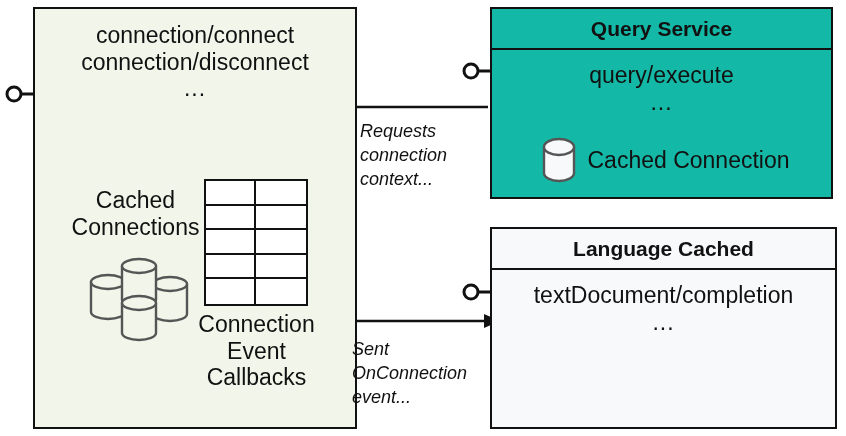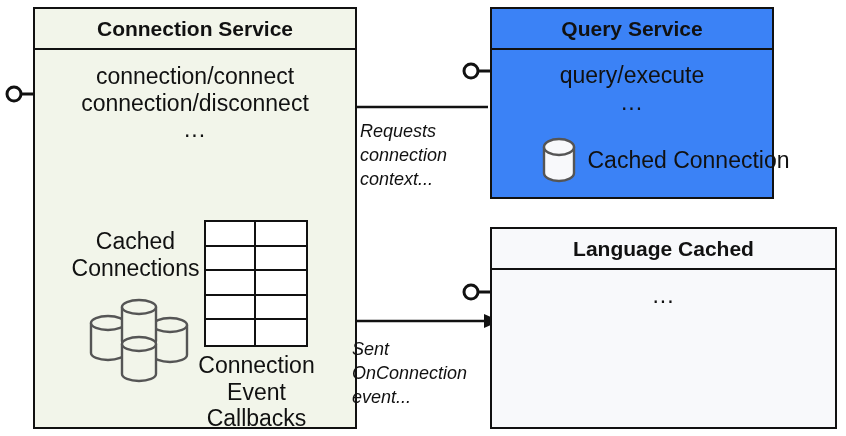--- a/index.html
+++ b/index.html
@@ -51,23 +51,23 @@
     width: 324px;
     height: 422px;
     background: #f2f5ea;
   }
   #connection-service .box-header { height: 41px; }
 
   
   #query-service {
     left: 490px;
     top: 7px;
-    width: 284px;
+    width: 343px;
     height: 192px;
-    background: #3b82f6;
+    background: #14b8a6;
   }
   #query-service .box-header { height: 41px; }
 
   #language-service {
     left: 490px;
     top: 227px;
     width: 347px;
     height: 202px;
     background: #f8f9fb;
   }
@@ -213,21 +213,20 @@
     <polygon points="336,107 352,100 352,114" fill="#111111"></polygon>
   </g>
 
   <g>
     <line x1="340" y1="321" x2="488" y2="321" stroke="#111111" stroke-width="2.5"></line>
     <polygon points="500,321 484,314 484,328" fill="#111111"></polygon>
   </g>
 </svg>
 
 <div class="box" id="connection-service">
-  <div class="box-header">Connection Service</div>
   <div class="box-body">
     <div class="iface-list" id="cs-ops">
       <span class="op">connection/connect</span>
       <span class="op">connection/disconnect</span>
       <span class="ellipsis">...</span>
     </div>
 
     <div id="active-connections-label" style="white-space: pre-line;">Cached
 Connections</div>
 
@@ -284,20 +283,21 @@
       </svg>
       <span class="db-label">Cached Connection</span>
     </div>
   </div>
 </div>
 
 <div class="box" id="language-service">
   <div class="box-header">Language Cached</div>
   <div class="box-body">
     <div class="iface-list" id="ls-ops">
+      <span class="op">textDocument/completion</span>
       <span class="ellipsis">...</span>
     </div>
 
   </div>
 </div>
 
 <div class="edge-label" id="requests-label">Requests
 connection
 context...</div>
 <div class="edge-label" id="sent-label">Sent

